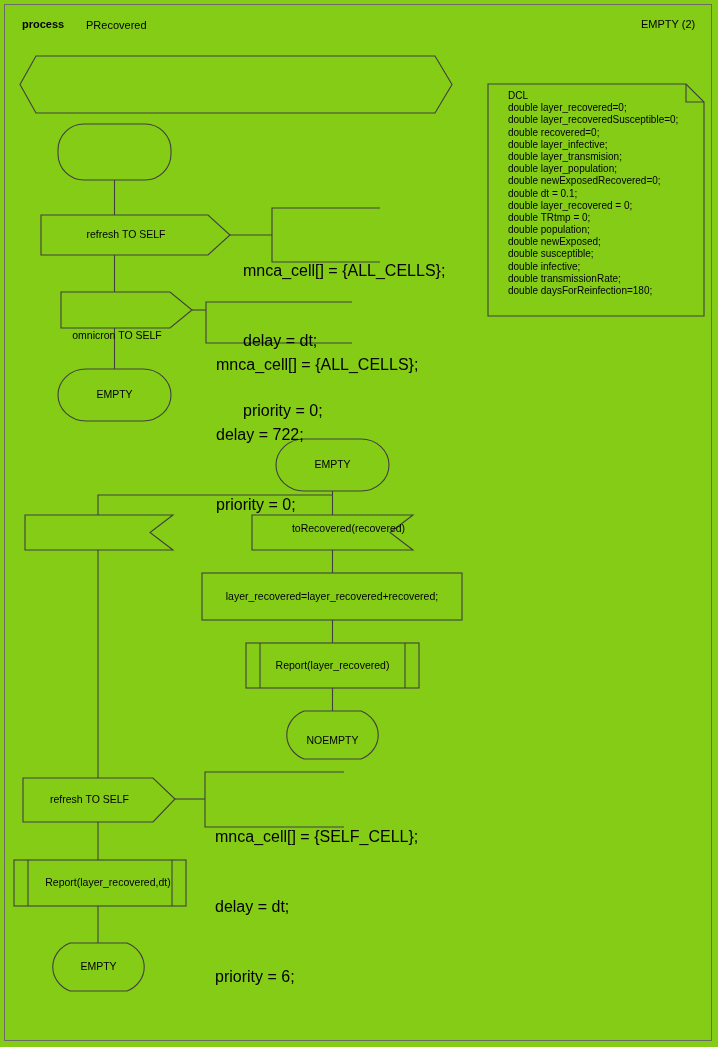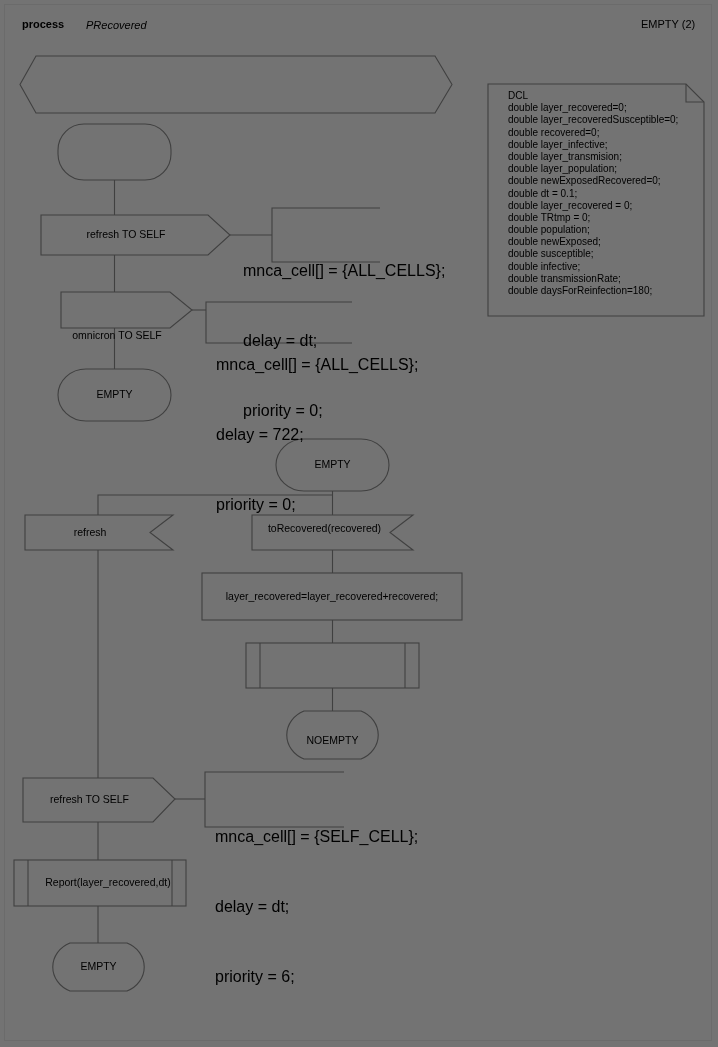--- a/index.html
+++ b/index.html
@@ -7,21 +7,21 @@
     padding: 0;
     background: #ffffff;
   }
   body {
     font-family: "Liberation Sans", sans-serif;
   }
   #page {
     position: relative;
     width: 718px;
     height: 1047px;
-    background: #737373;
+    background: #84cc16;
     overflow: hidden;
   }
   .frame {
     position: absolute;
     left: 4px;
     top: 4px;
     width: 708px;
     height: 1037px;
     border: 1px solid #6b6b6b;
     box-sizing: border-box;
@@ -43,21 +43,20 @@
   .hdr-process {
     font-size: 11px;
     font-weight: bold;
     left: 22px;
     top: 17px;
   }
   .hdr-name {
     font-size: 11px;
     left: 86px;
     top: 18px;
-    font-style: italic;
   }
   .hdr-right {
     font-size: 11px;
     left: 641px;
     top: 17px;
   }
   .center-text {
     position: absolute;
     display: flex;
     align-items: center;
@@ -185,26 +184,26 @@
   <div class="cmt-text" style="left:216px; top:307px;">
     <div>mnca_cell[] = {ALL_CELLS};</div>
     <div>delay = 722;</div>
     <div>priority = 0;</div>
   </div>
 
   <div class="center-text" style="left:58px; top:369px; width:113px; height:52px;">EMPTY</div>
 
   <div class="center-text" style="left:276px; top:439px; width:113px; height:52px;">EMPTY</div>
 
-  <div class="center-text" style="left:25px; top:515px; width:130px; height:35px;">refresh</div>
-
-  <div class="center-text" style="left:252px; top:515px; width:145px; height:27px;">toRecovered(recovered)</div>
+
+  <div class="center-text" style="left:252px; top:515px; width:145px; height:27px;padding-left:24px;">toRecovered(recovered)</div>
 
   <div class="center-text" style="left:202px; top:573px; width:260px; height:47px;">layer_recovered=layer_recovered+recovered;</div>
 
+  <div class="center-text" style="left:260px; top:643px; width:145px; height:45px;">Report(layer_recovered)</div>
 
   <div class="center-text" style="left:276px; top:711px; width:113px; height:59px;text-align:right;">NOEMPTY</div>
 
   <div class="center-text" style="left:23px; top:778px; width:133px; height:44px;">refresh TO SELF</div>
 
   <div class="cmt-text" style="left:215px; top:779px;">
     <div>mnca_cell[] = {SELF_CELL};</div>
     <div>delay = dt;</div>
     <div>priority = 6;</div>
   </div>

